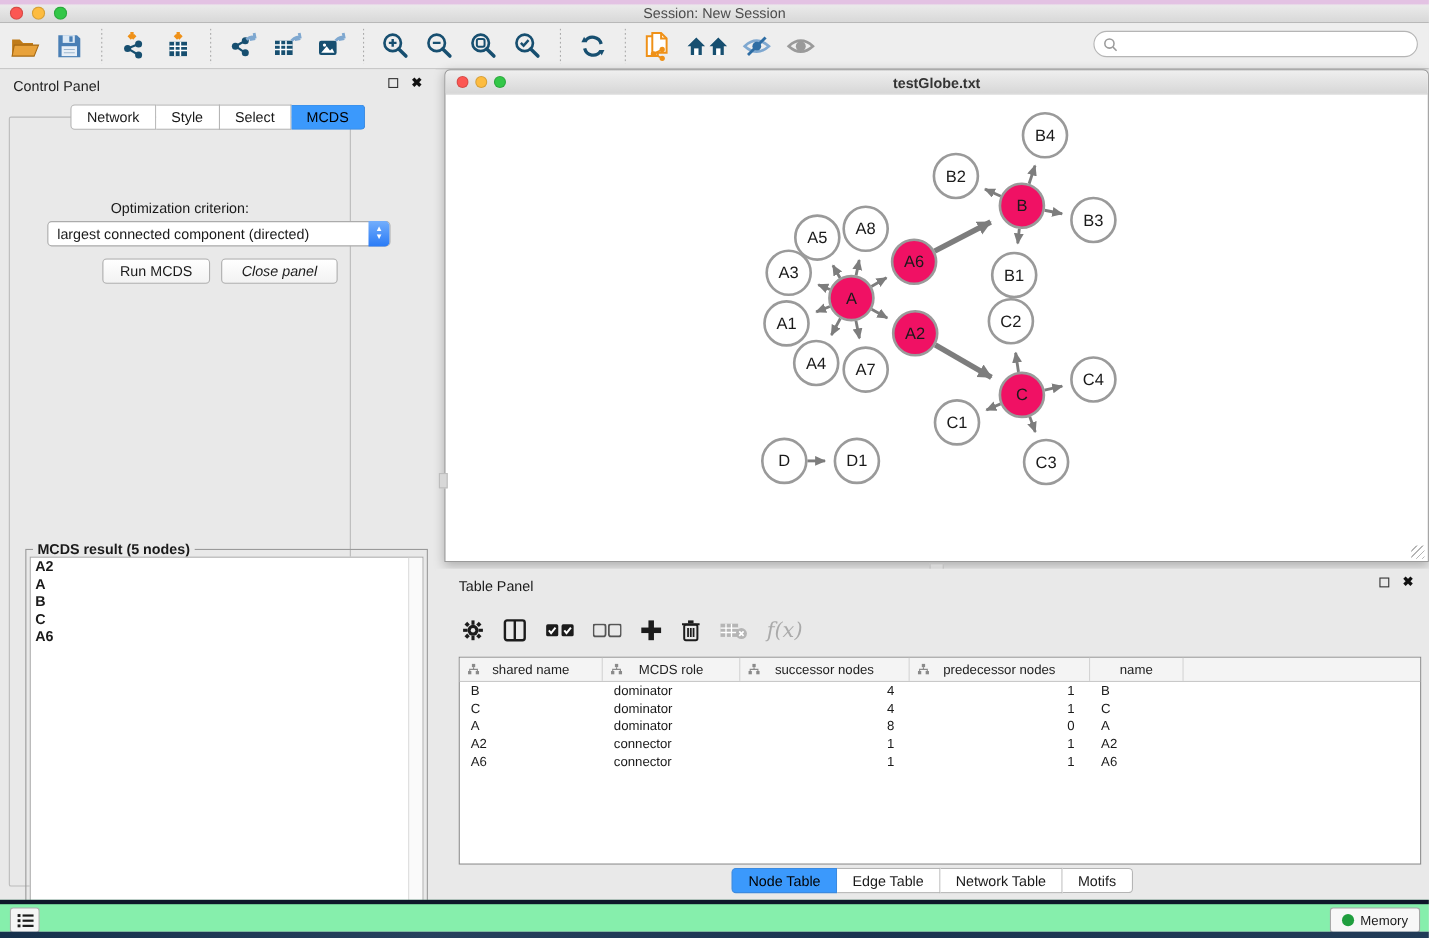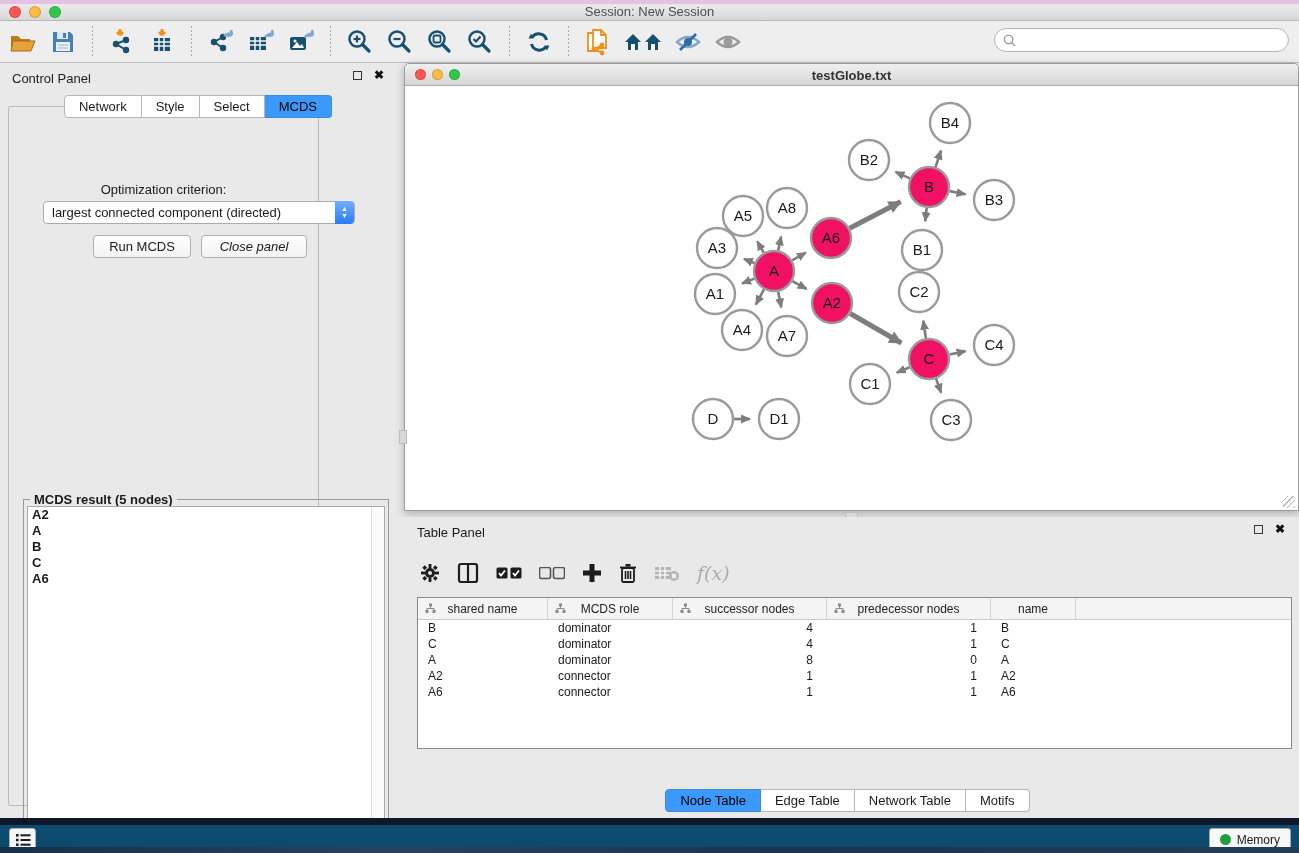--- a/index.html
+++ b/index.html
@@ -75,33 +75,33 @@
   .splitter-h { position:absolute; left:845px; top:512px; width:13px; height:8px; background:#d8d8d8; border:1px solid #bdbdbd; }
 
   
   .table-panel { position:absolute; left:396px; top:517px; width:903px; height:298px; background:#e9e9e9; }
   .tp-header { position:absolute; left:21px; top:8px; font-size:13px; }
   .tp-winbtns { position:absolute; right:14px; top:8px; display:flex; gap:12px; align-items:center; }
   .tp-toolbar { position:absolute; left:14px; top:36px; height:40px; display:flex; align-items:center; gap:17px; padding-left:10px; }
   .tp-ico { display:flex; align-items:center; justify-content:center; cursor:default; }
   .fx { font-family:"DejaVu Serif", serif; font-style:italic; font-size:19px; color:#aaa; }
 
-  .data-table { position:absolute; left:21px; top:80px; width:875px; height:152px; background:#fff; border:1px solid #8a8a8a; }
+  .data-table { position:absolute; left:21px; top:80px; width:875px; height:189px; background:#fff; border:1px solid #8a8a8a; }
   .dt-headrow { position:absolute; left:0; top:0; width:100%; height:22px; background:#f4f4f4; border-bottom:1px solid #c9c9c9; display:flex; }
   .dt-hcell { position:relative; height:100%; border-right:1px solid #d4d4d4; display:flex; align-items:center; justify-content:center; font-size:12px; color:#222; }
   .dt-hcell .tree-ico { position:absolute; left:7px; top:5px; }
   .dt-body { position:absolute; left:0; top:22px; width:100%; bottom:0; }
   .dt-row { display:flex; height:16px; font-size:12px; }
   .dt-cell { height:16px; line-height:16px; overflow:hidden; }
 
   
   .table-tabs { position:absolute; left:0; top:272px; width:100%; display:flex; justify-content:center; }
 
   
-  .statusbar { position:absolute; left:0; top:818px; width:1299px; height:29px; background:#0c4a6e; border-top:7px solid #0f172a; }
+  .statusbar { position:absolute; left:0; top:818px; width:1299px; height:29px; background:#86efac; border-top:4px solid #0f172a; }
   .sb-listbtn { position:absolute; left:9px; top:3px; width:27px; height:23px; background:#f5f5f5; border:1px solid #b0b0b0; border-radius:3px; display:flex; align-items:center; justify-content:center; }
   .memory-btn { position:absolute; right:8px; top:3px; height:23px; padding:0 10px; background:#f7f7f7; border:1px solid #a8a8a8; border-radius:3px; display:flex; align-items:center; gap:6px; font-size:12px; }
   .mem-dot { width:11px; height:11px; border-radius:50%; background:#1f9e3e; }
   .wallpaper { position:absolute; left:0; top:847px; width:1299px; height:6px; background:linear-gradient(90deg,#16304c,#27415e 30%,#1a3350 60%,#223c58); }
 </style>
 </head>
 <body>
 
 <div class="titlebar">
   <div class="tl-dots">

